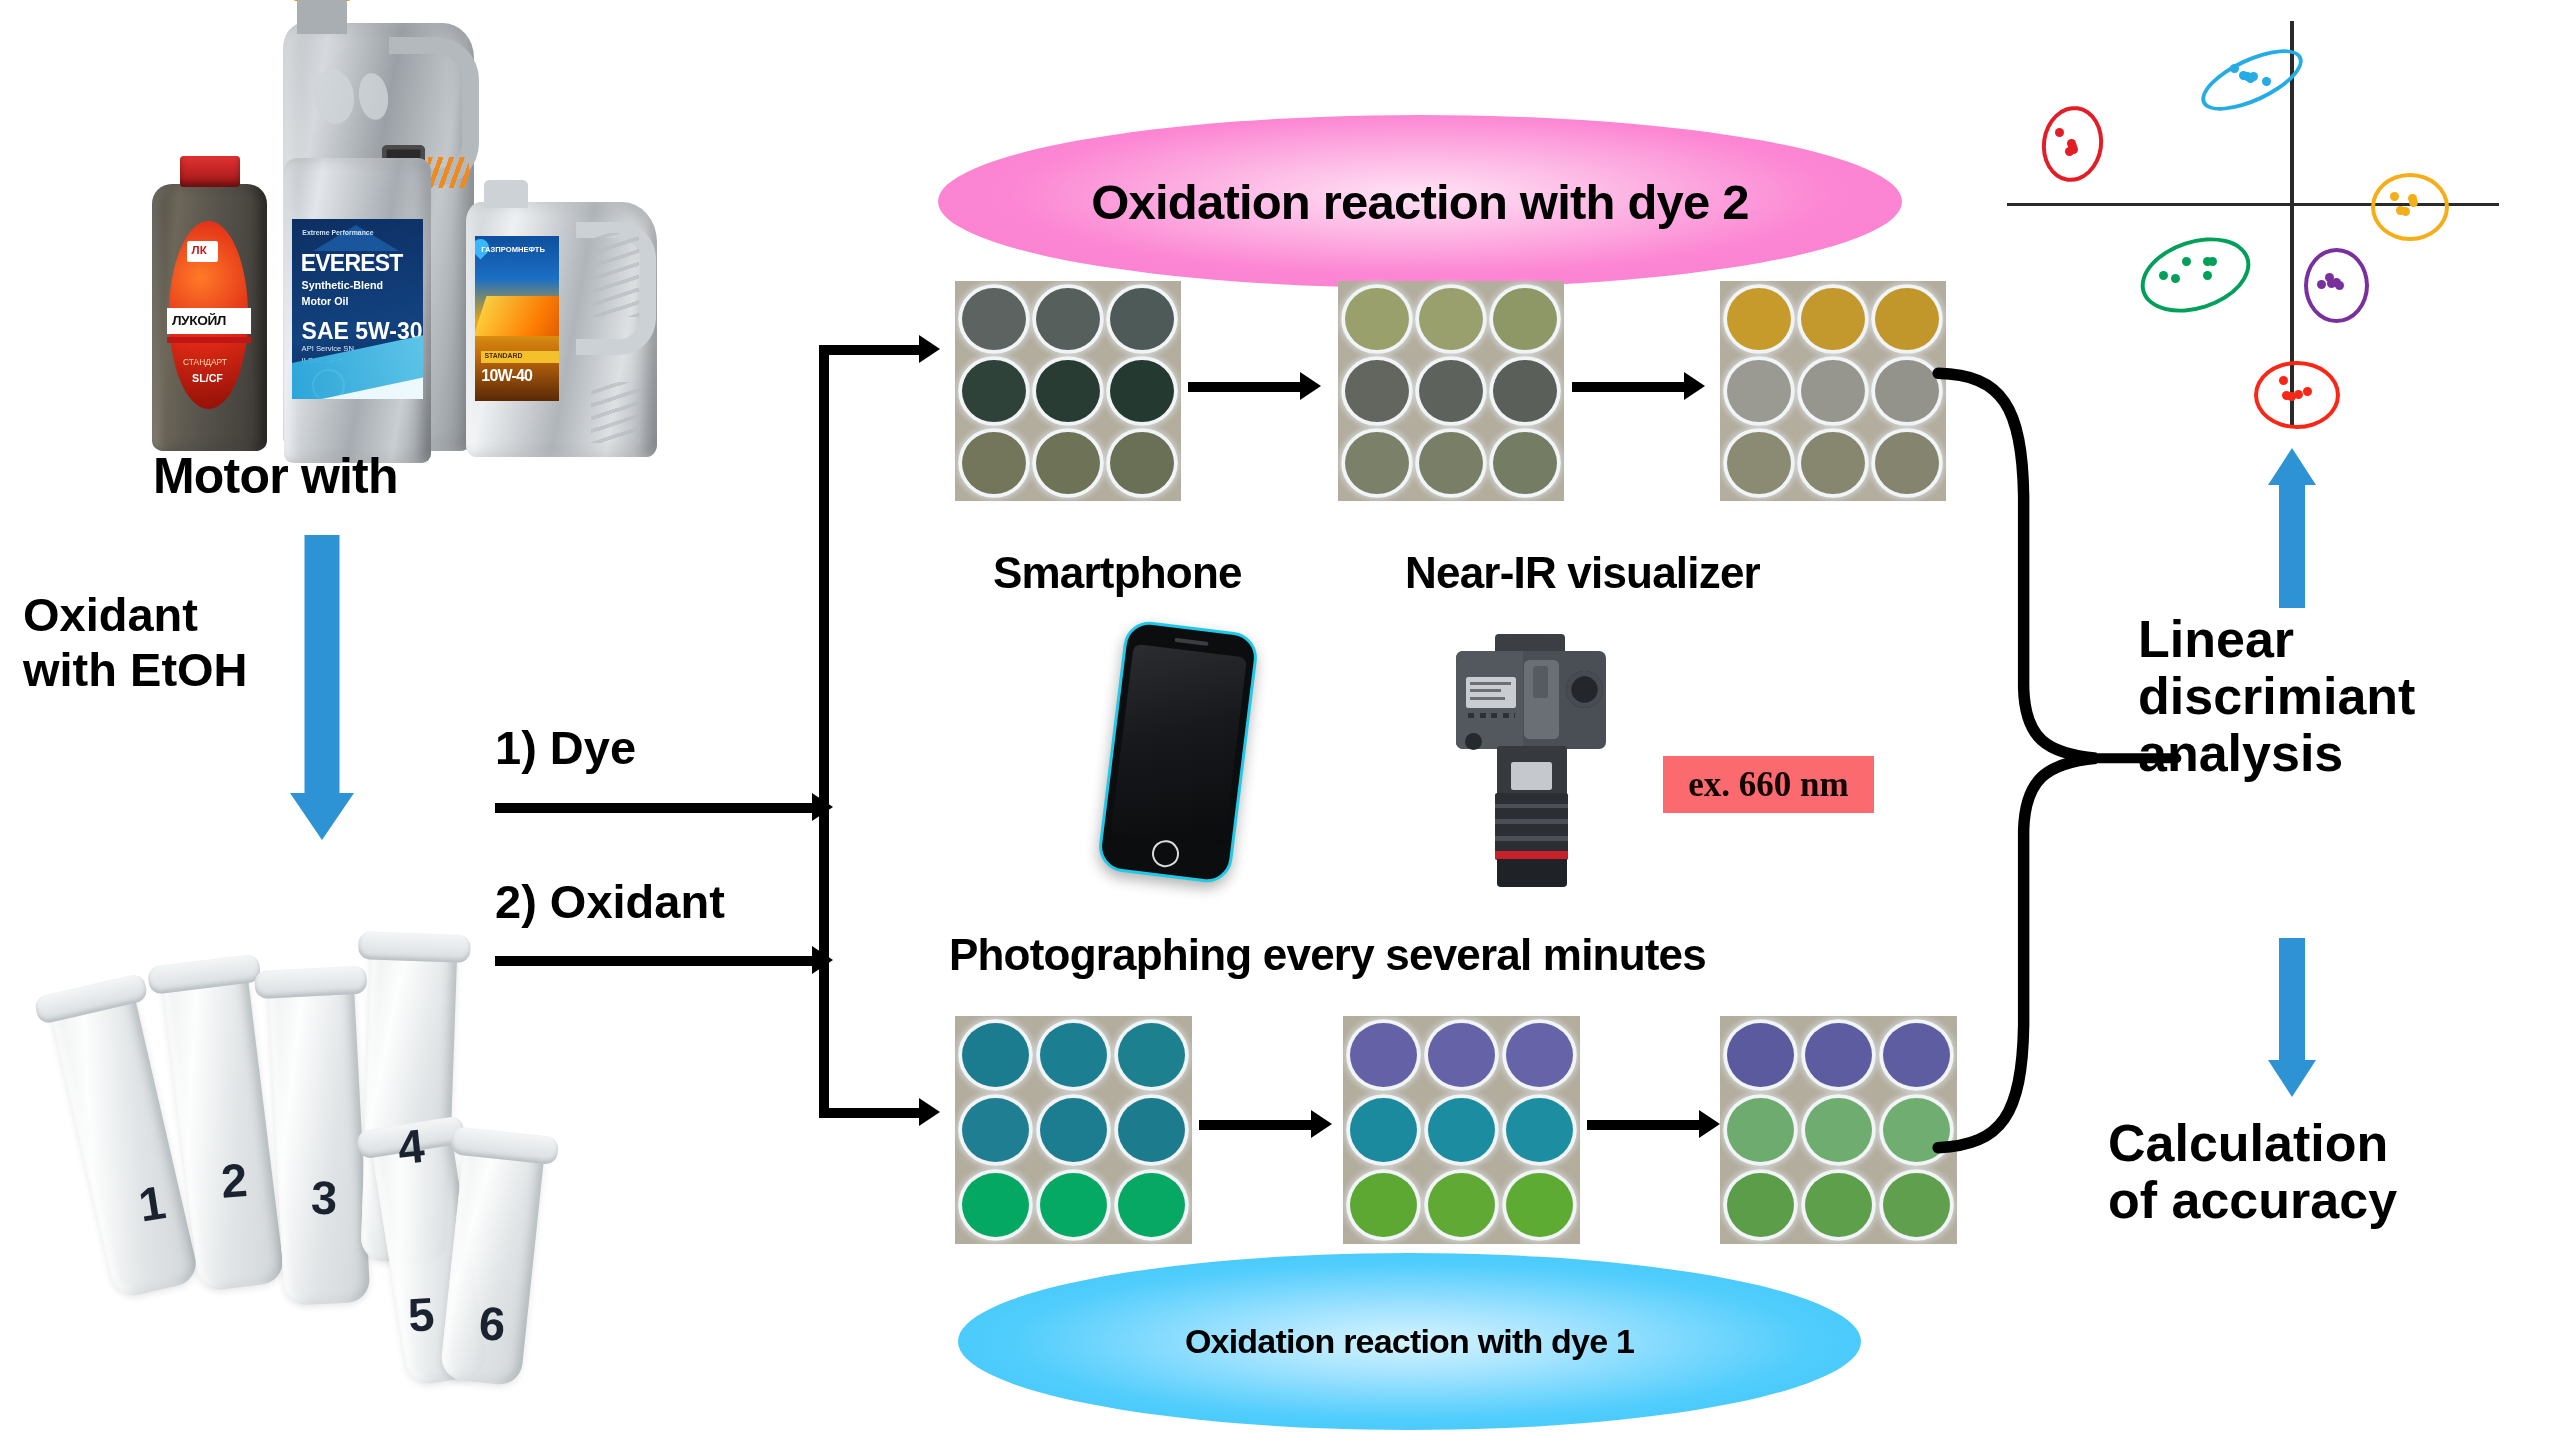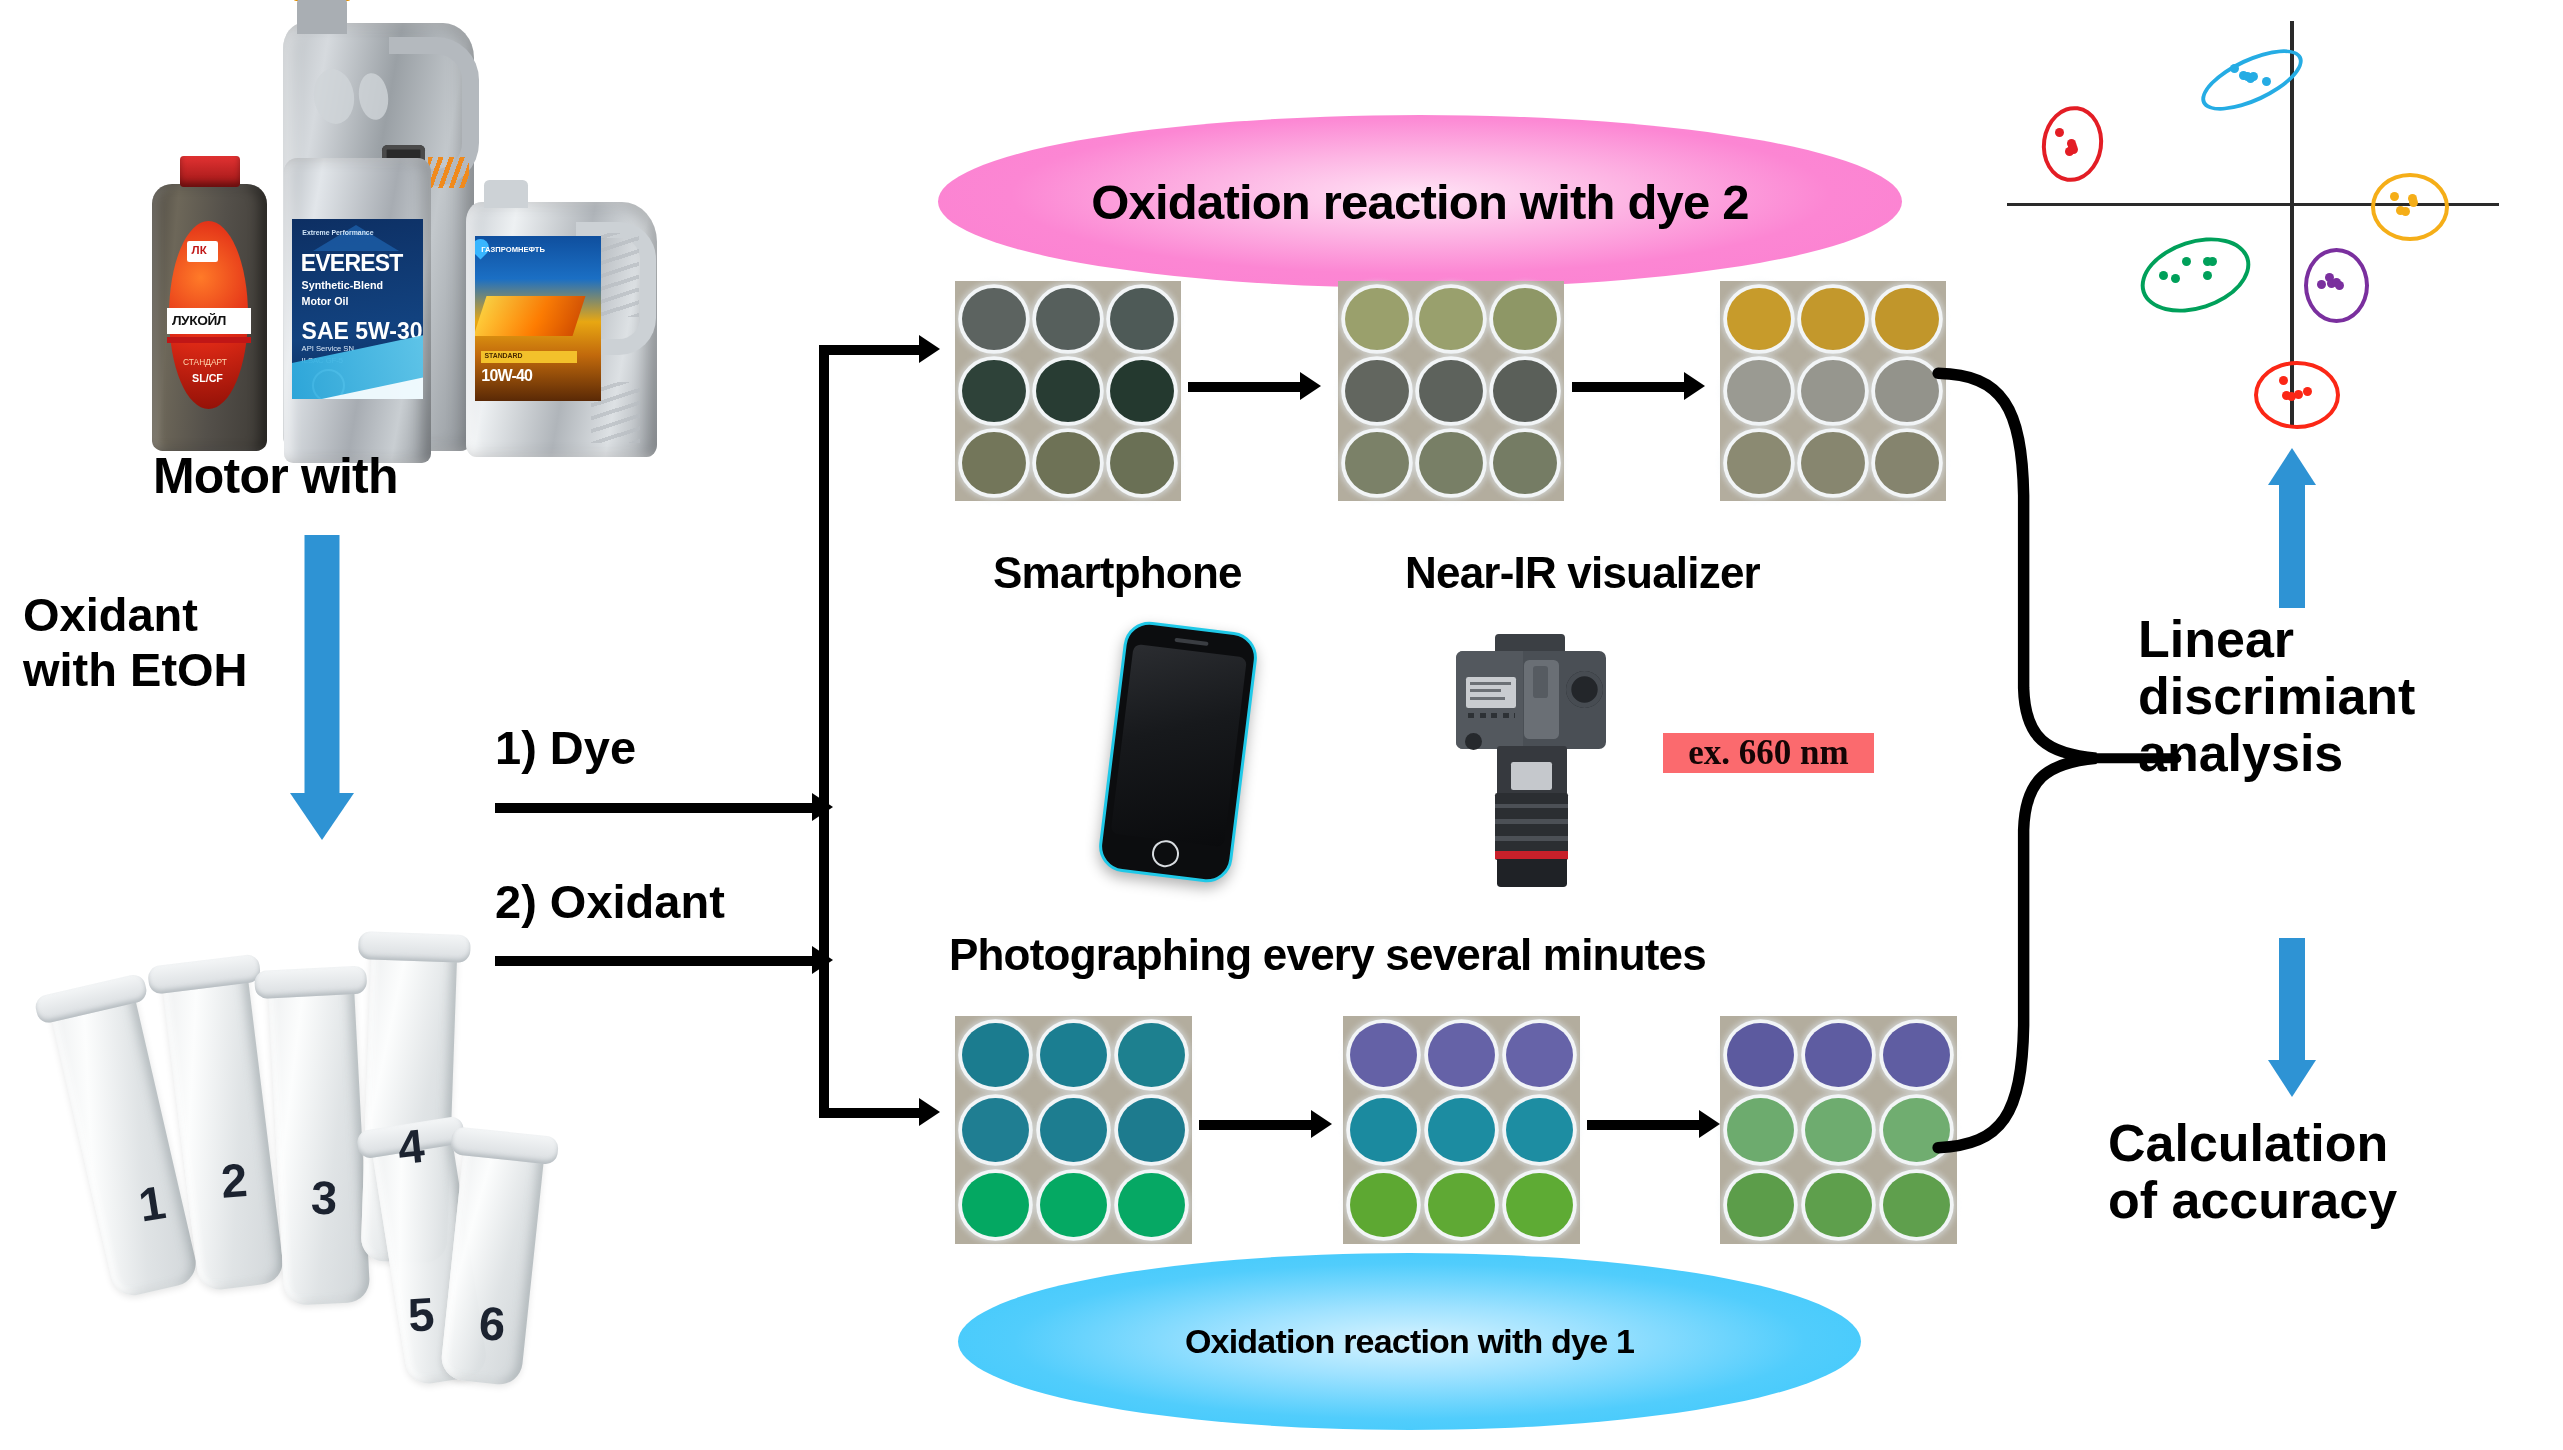--- a/index.html
+++ b/index.html
@@ -83,21 +83,21 @@
 
   
   .b-gaz{
     left:374px;top:194px;width:191px;height:255px;
     background:linear-gradient(100deg,#c7ccd1 0%,#eef1f3 22%,#b0b5ba 55%,#dde1e4 78%,#9ea3a8 100%);
     border-radius:15.3px 35px 10.7px 10.7px/20px 40px 12.2px 12.2px;
     box-shadow:inset -10.7px 0 15.3px rgba(0,0,0,.2), inset 7.6px 0 12.2px rgba(255,255,255,.55);
   }
   .b-gaz .neck{position:absolute;left:18.3px;top:-21.4px;width:44px;height:27.5px;background:#cdd2d6;border-radius:5.3px 5.3px 0 0;}
   .b-gaz .handle{position:absolute;right:1.5px;top:20px;width:64px;height:101px;border:16px solid #ccd1d5;border-left:none;border-radius:0 37px 37px 0;}
-  .b-gaz .lbl{position:absolute;left:9.2px;top:34px;width:126px;height:165px;overflow:hidden;
+  .b-gaz .lbl{position:absolute;left:9.2px;top:34px;width:84px;height:165px;overflow:hidden;
         background:linear-gradient(180deg,#0f4f9e 0%,#1b6fc4 26%,#e8a712 52%,#c26a0c 72%,#5a2906 100%);}
   .b-gaz .g1{position:absolute;left:6.1px;top:9.2px;font-size:7.6px;font-weight:bold;color:#fff;}
   .b-gaz .flame{position:absolute;left:-3.1px;top:3.1px;width:17px;height:17px;border-radius:50% 50% 50% 0;
         background:#38b6ff;transform:rotate(-45deg);}
   .b-gaz .swoosh{position:absolute;left:4.6px;top:60px;width:99px;height:40px;
         background:linear-gradient(100deg,#ffd23f,#ff7a00 60%,#d14b00);transform:skewX(-18deg);opacity:.95;}
   .b-gaz .band{position:absolute;left:6.1px;top:115px;width:96px;height:12.2px;background:#f3c12b;}
   .b-gaz .band:after{content:"STANDARD";position:absolute;left:3.1px;top:1.5px;font-size:6.9px;font-weight:bold;color:#4a2a00;}
   .b-gaz .sae{position:absolute;left:6.1px;top:131px;font-size:16px;font-weight:bold;color:#fff;letter-spacing:-0.8px;}
   .b-gaz .ribs{position:absolute;right:18.3px;top:31px;width:46px;height:84px;
@@ -419,21 +419,21 @@
   <div class="lenswin"></div>
   <div class="lens">
     <u style="top:10.7px"></u>
       <u style="top:26px"></u>
       <u style="top:43px"></u>
   </div>
   <div class="redring"></div>
   <div class="lens2"></div>
 </div>
 
-<div class="nmbadge" style="left:1663px;top:733px;width:211px;height:40px;">
+<div class="nmbadge" style="left:1663px;top:756px;width:211px;height:57px;">
   <span style="font-size:35px;">ex. 660 nm</span>
 </div>
 
 <div class="abs txt" style="left:949px;top:933px;font-size:44px;letter-spacing:-0.8px;">Photographing every several minutes</div>
 
 <div class="plate" style="left: 955px; top: 1016px; width: 237px; height: 228px; background: rgb(179, 173, 158);">
     <div class="wcell">
       <div class="well" style="background: rgb(27, 124, 143);"></div>
     </div>
     <div class="wcell">

